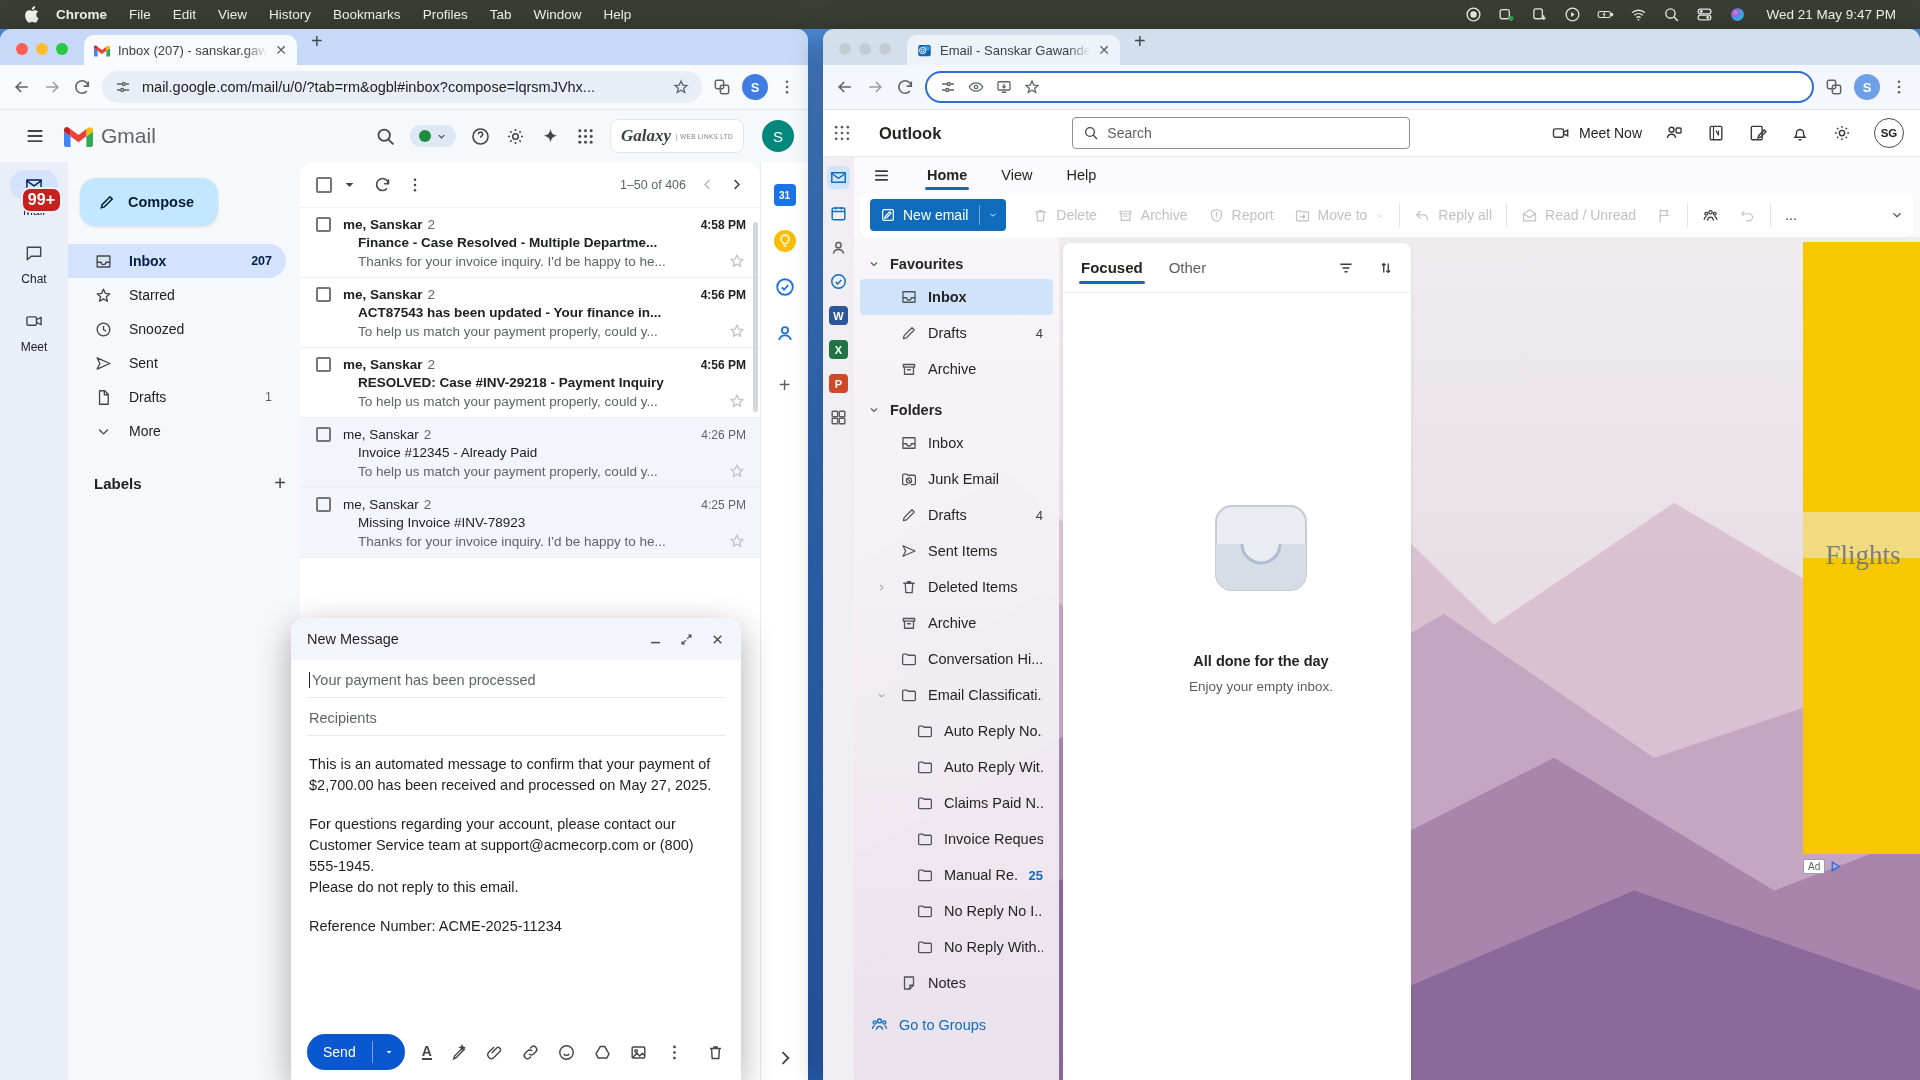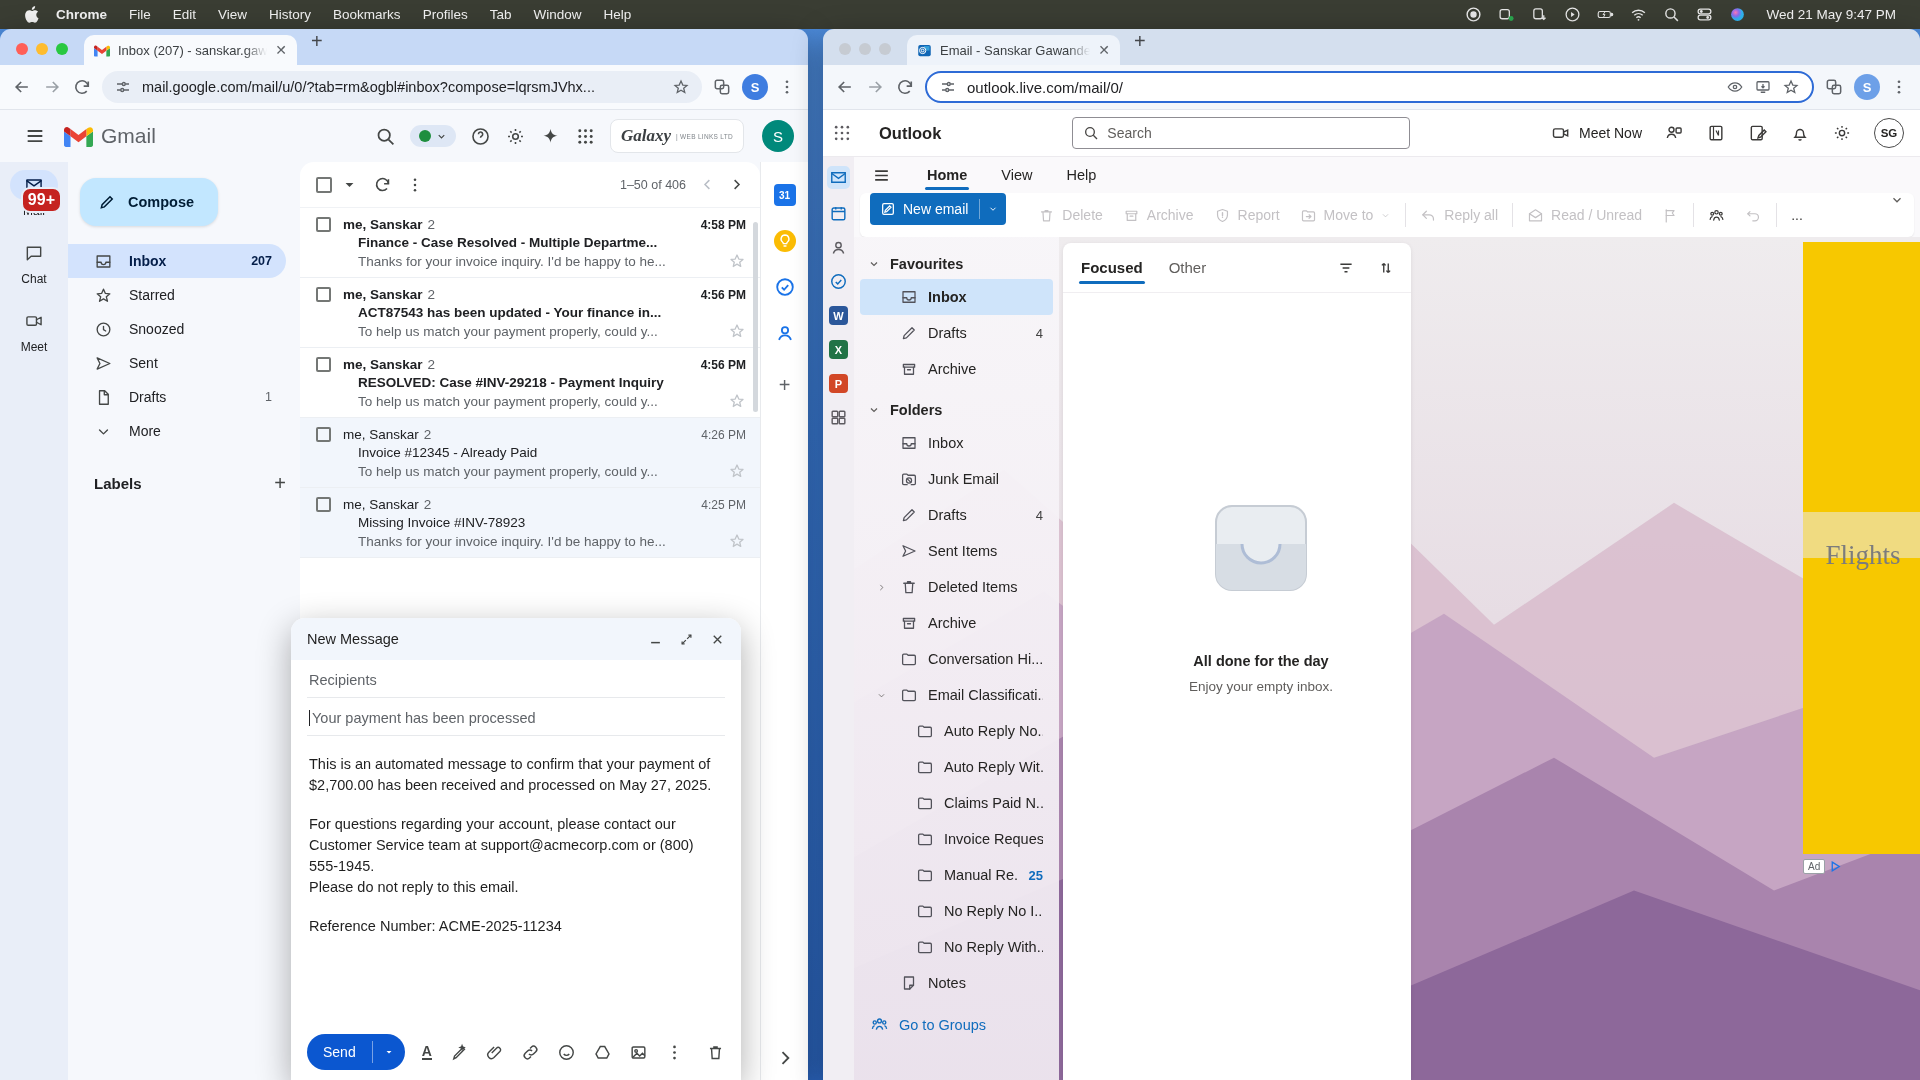--- a/index.html
+++ b/index.html
@@ -174,21 +174,21 @@
   .officesq { width:19px; height:19px; border-radius:4px; color:#fff; font-size:11px; font-weight:bold;
     display:flex; align-items:center; justify-content:center; }
   .o-word{background:#2b579a}.o-excel{background:#217346}.o-ppt{background:#d24726}
   .ol-main { position:absolute; left:31px; right:0; top:0; bottom:0; }
   .ol-tabsrow { height:36px; display:flex; align-items:center; padding:0 18px; gap:30px; background:#faf9fb;}
   .ol-burger { width:19px; height:19px; color:#3b3a39; margin-right:4px;}
   .ol-tab { font-size:14.5px; color:#252423; position:relative; padding:6px 2px;}
   .ol-tab.active { font-weight:bold; }
   .ol-tab.active:after { content:""; position:absolute; left:0; right:0; bottom:-1px; height:3px;
     border-radius:2px; background:#0f6cbd; }
-  .ol-ribbon { height:44px; background:#fff; display:flex; padding:0 10px; gap:12px;
+  .ol-ribbon { height:44px; background:#fff; display:flex; align-items:center; padding:0 10px; gap:6px;
     border-radius:6px; margin:0 6px; box-shadow:0 1px 2px rgba(0,0,0,.07);}
   .newemail { background:#0f6cbd; border-radius:4px; height:32px; display:flex; align-items:center; color:#fff; margin-right:10px;}
   .newemail .nt { padding:0 11px 0 10px; font-size:14px; display:flex; align-items:center; gap:7px;}
   .newemail .ico { width:16px; height:16px; }
   .newemail .dv { width:1px; height:20px; background:rgba(255,255,255,.4);}
   .newemail .ca { width:26px; height:10px; padding:0 7px;}
   .rbtn { display:flex; align-items:center; gap:7px; font-size:14px; color:#c3c1c4; padding:0 10px; height:32px;}
   .rbtn .ico { width:17px; height:17px; }
   .rbtn.en { color:#3b3a39; }
   .rsep { width:1px; height:24px; background:#e4e2e6; margin:0 4px; }
@@ -732,25 +732,25 @@
             <path d="M5 19l6-6M19 5l-6 6"></path>
           </svg>
         </span>
       <span class="ico hic">
           <svg viewBox="0 0 24 24" fill="none" stroke="currentColor" stroke-width="2.2">
             <path d="M6 6l12 12M18 6L6 18"></path>
           </svg>
         </span>
     </div>
     <div class="cmp-field">
-      <span>Recipients</span>
+      <span class="caret"></span>
+      <span>Your payment has been processed</span>
     </div>
     <div class="cmp-field">
-      <span class="caret"></span>
-      <span>Your payment has been processed</span>
+      <span>Recipients</span>
     </div>
     <div class="cmp-body" id="compose-body">
         <p>This is an automated message to confirm that your payment of $2,700.00 has been received and processed on May 27, 2025.</p>
         <p>For questions regarding your account, please contact our Customer Service team at support@acmecorp.com or (800) 555-1945.
 Please do not reply to this email.</p>
         <p>Reference Number: ACME-2025-11234</p>
       </div>
     <div class="cmp-bar">
       <span class="sendbtn">
         <span class="st">Send</span>
@@ -852,21 +852,20 @@
           </svg>
         </span>
       <div class="urlpill">
         <span class="ico pillico">
             <svg viewBox="0 0 24 24" fill="none" stroke="currentColor" stroke-width="1.8">
               <path d="M4 8h7M15 8h5M4 16h5M13 16h7"></path>
               <circle cx="13" cy="8" r="2"></circle>
               <circle cx="11" cy="16" r="2"></circle>
             </svg>
           </span>
-        <span class="u" style="font-size:15px">outlook.live.com/mail/0/</span>
         <span class="ico pillico">
             <svg viewBox="0 0 24 24" fill="none" stroke="currentColor" stroke-width="1.7">
               <path d="M3 12s3.5-5.5 9-5.5S21 12 21 12s-3.5 5.5-9 5.5S3 12 3 12z"></path>
               <circle cx="12" cy="12" r="2.3"></circle>
             </svg>
           </span>
         <span class="ico pillico">
             <svg viewBox="0 0 24 24" fill="none" stroke="currentColor" stroke-width="1.7">
               <rect x="4" y="5" width="16" height="11" rx="1.2"></rect>
               <path d="M9 19h6"></path>

